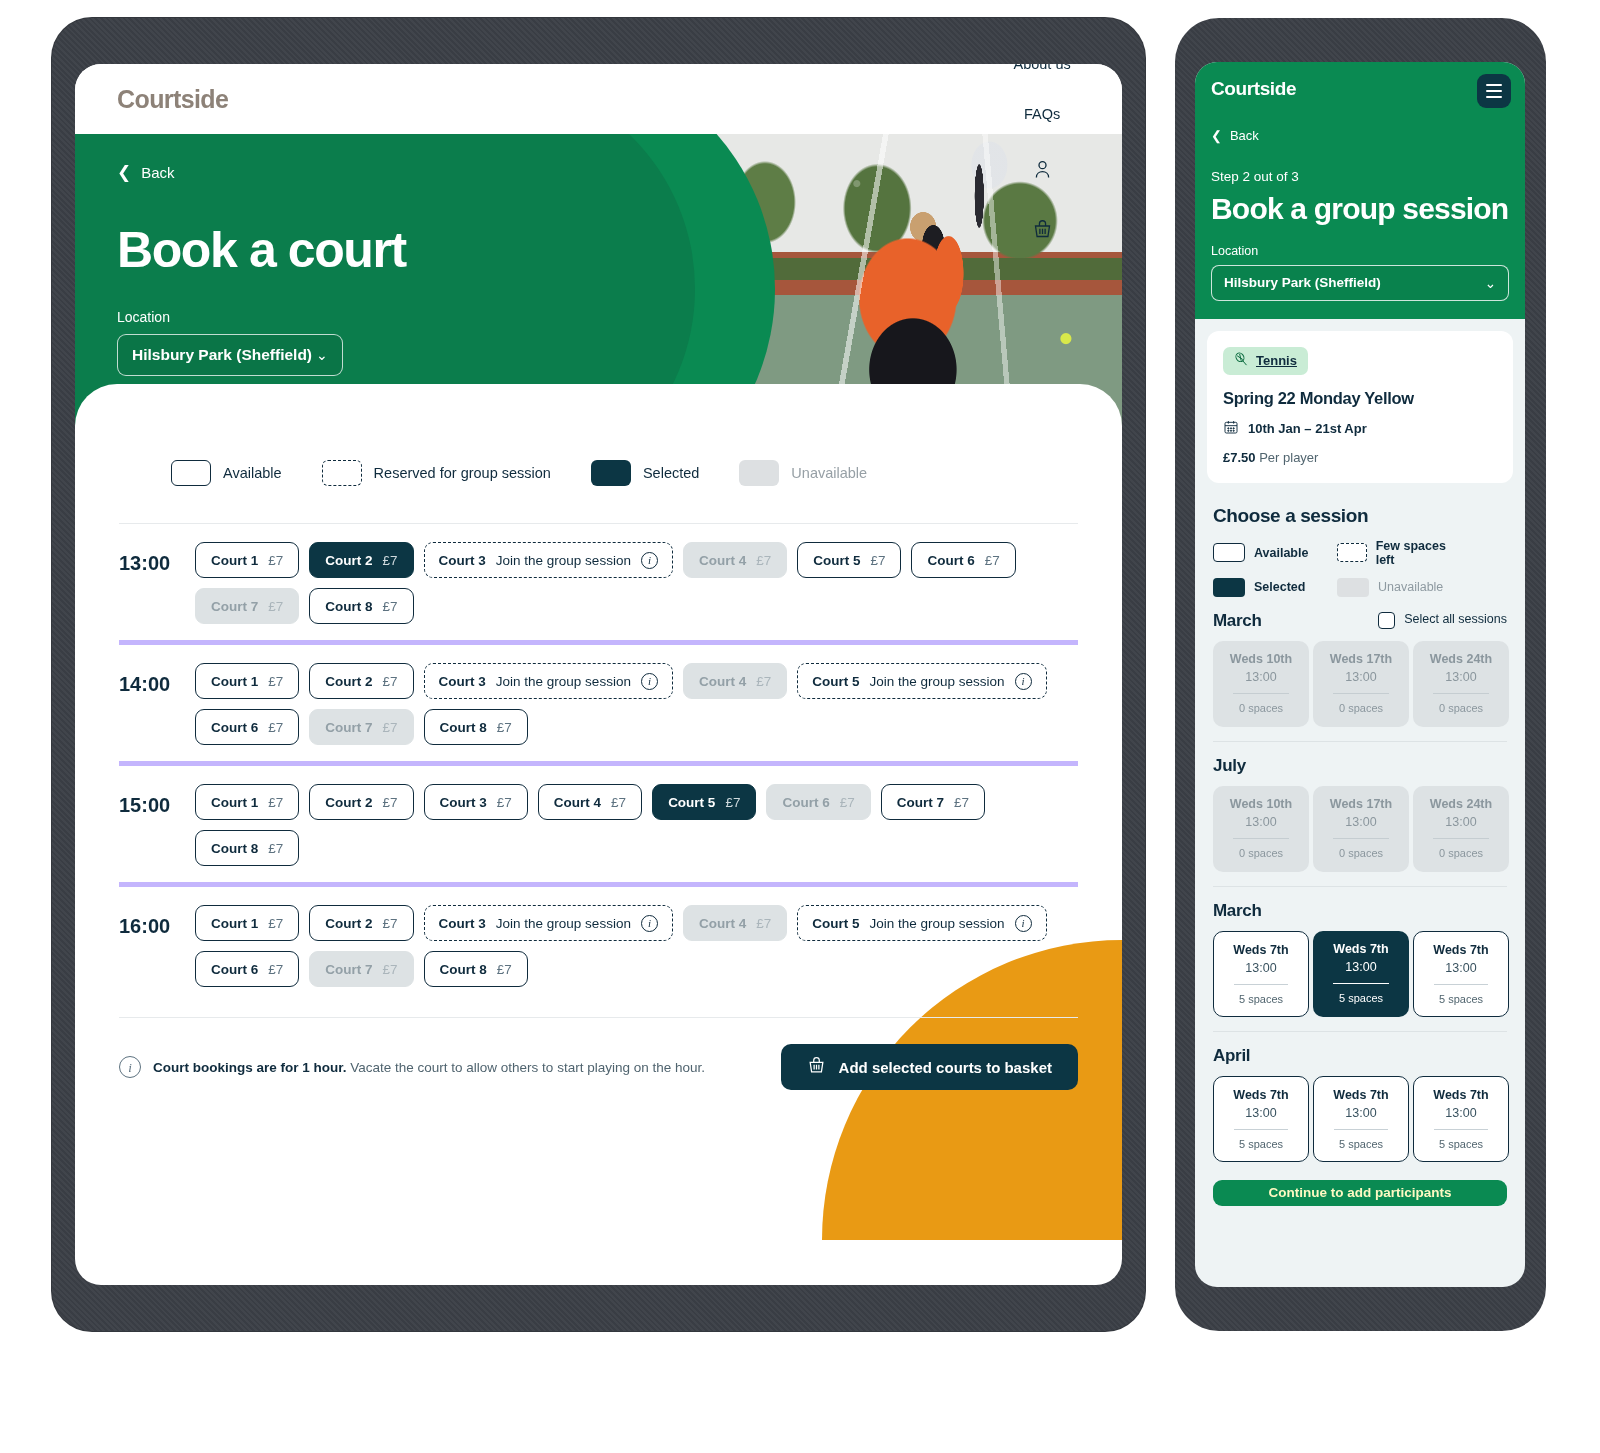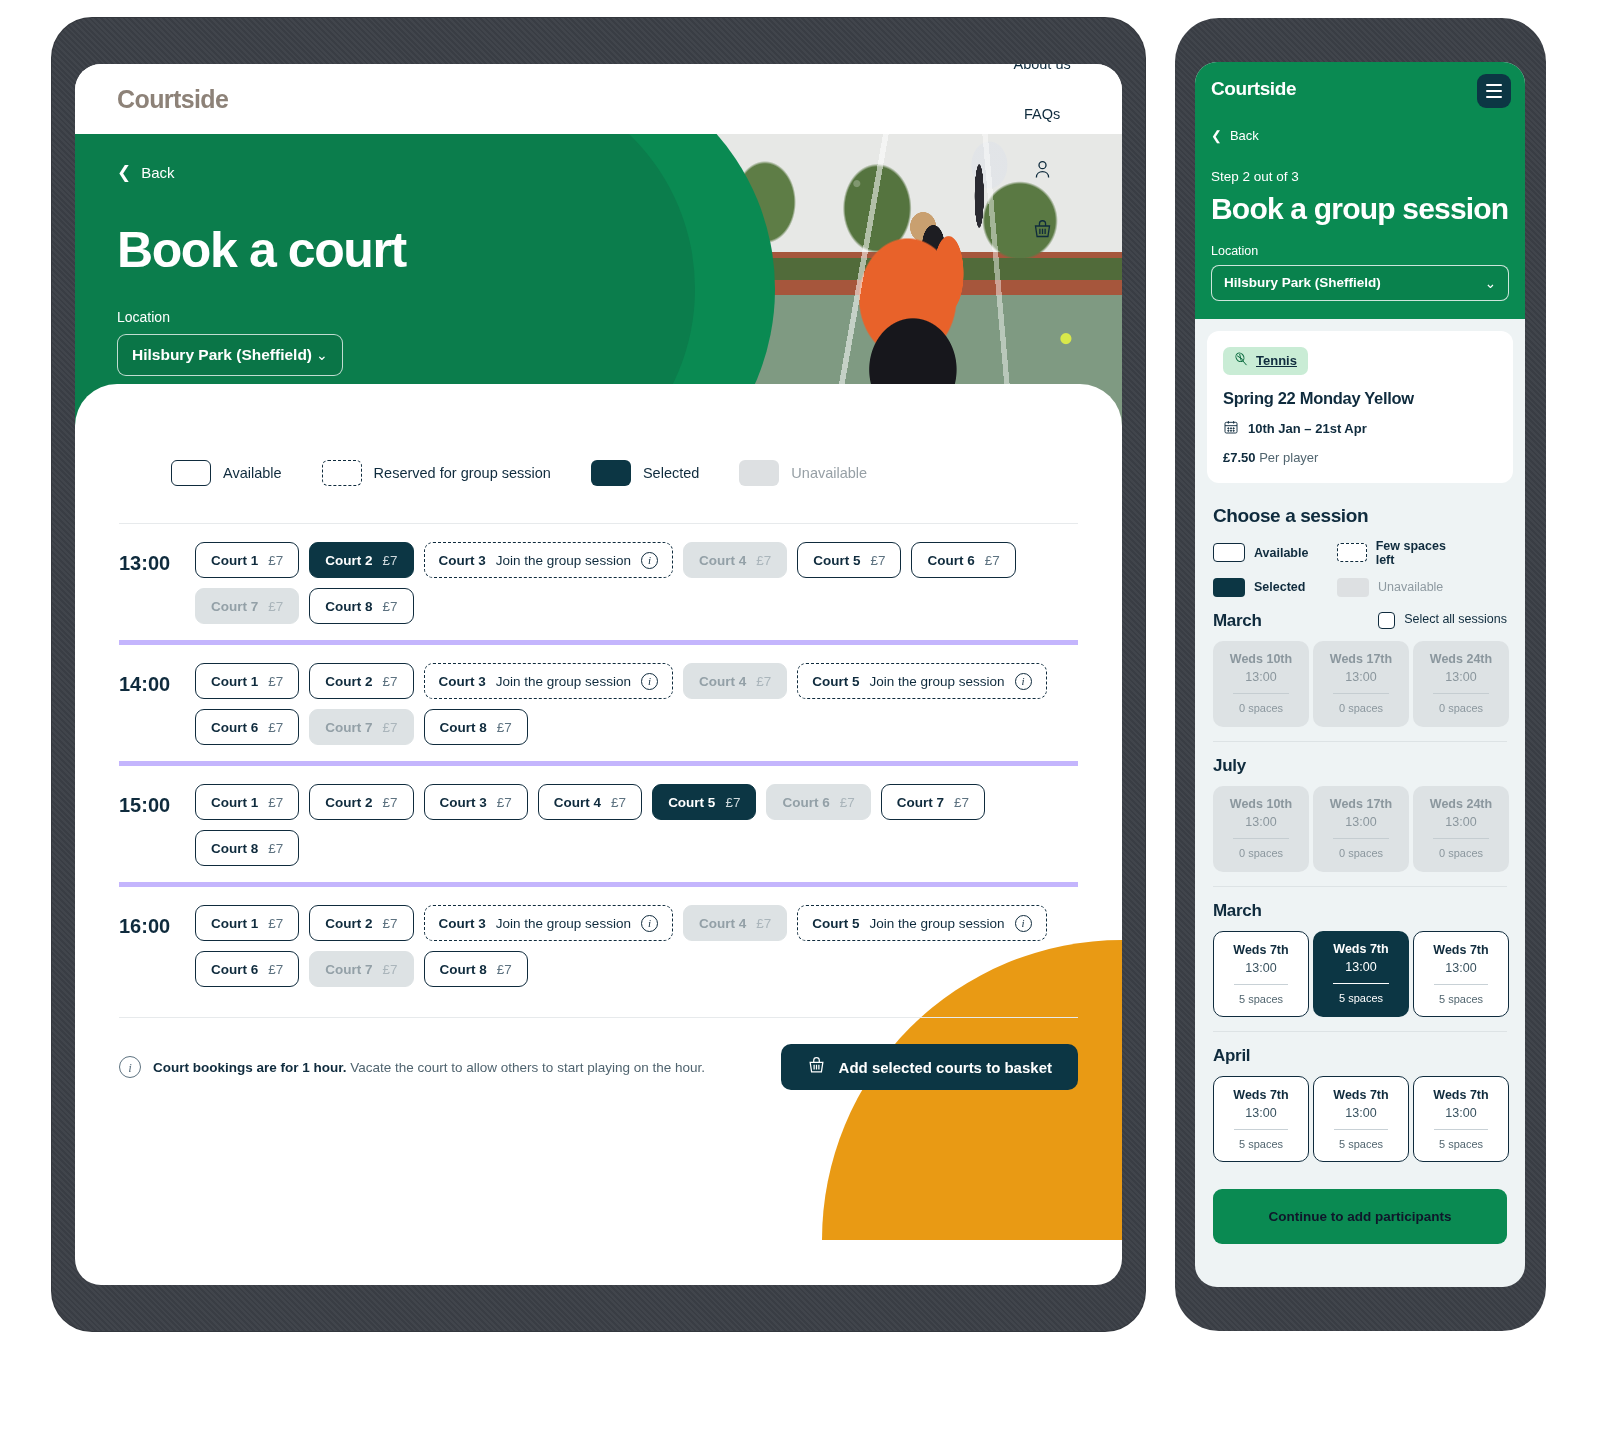--- a/index.html
+++ b/index.html
@@ -244,22 +244,22 @@
   .scard.unavail .divider { background:#c5cdd1; }
   .scard.avail { background:#fff; border:1.3px solid #0f2b3d; color:#0f2b3d; }
   .scard.avail .t { color:#3a5360; }
   .scard.avail .divider { background:#c8d1d6; }
   .scard.avail .sp { color:#51656f; }
   .scard.sel { background:#0c3644; color:#fff; }
   .scard.sel .divider { background:#fff; }
   .month-sep { height:1px; background:#dde3e5; margin: 14px 6px 0 6px; }
 
   .continue-btn {
-    margin: 27px 6px 0 6px; background:#0a8a52; color:#0f172a; border-radius:9px;
-    height:55px; display:flex; align-items:center; justify-content:center;
+    margin: 18px 6px 0 6px; background:#0a8a52; color:#fef9c3; border-radius:9px;
+    height:26px; display:flex; align-items:center; justify-content:center;
     font-size:13.5px; font-weight:800;
   }
 </style>
 </head>
 <body>
 
 <div class="stage">
 
   <div class="frame-desktop"></div>
   <div class="screen-desktop">

